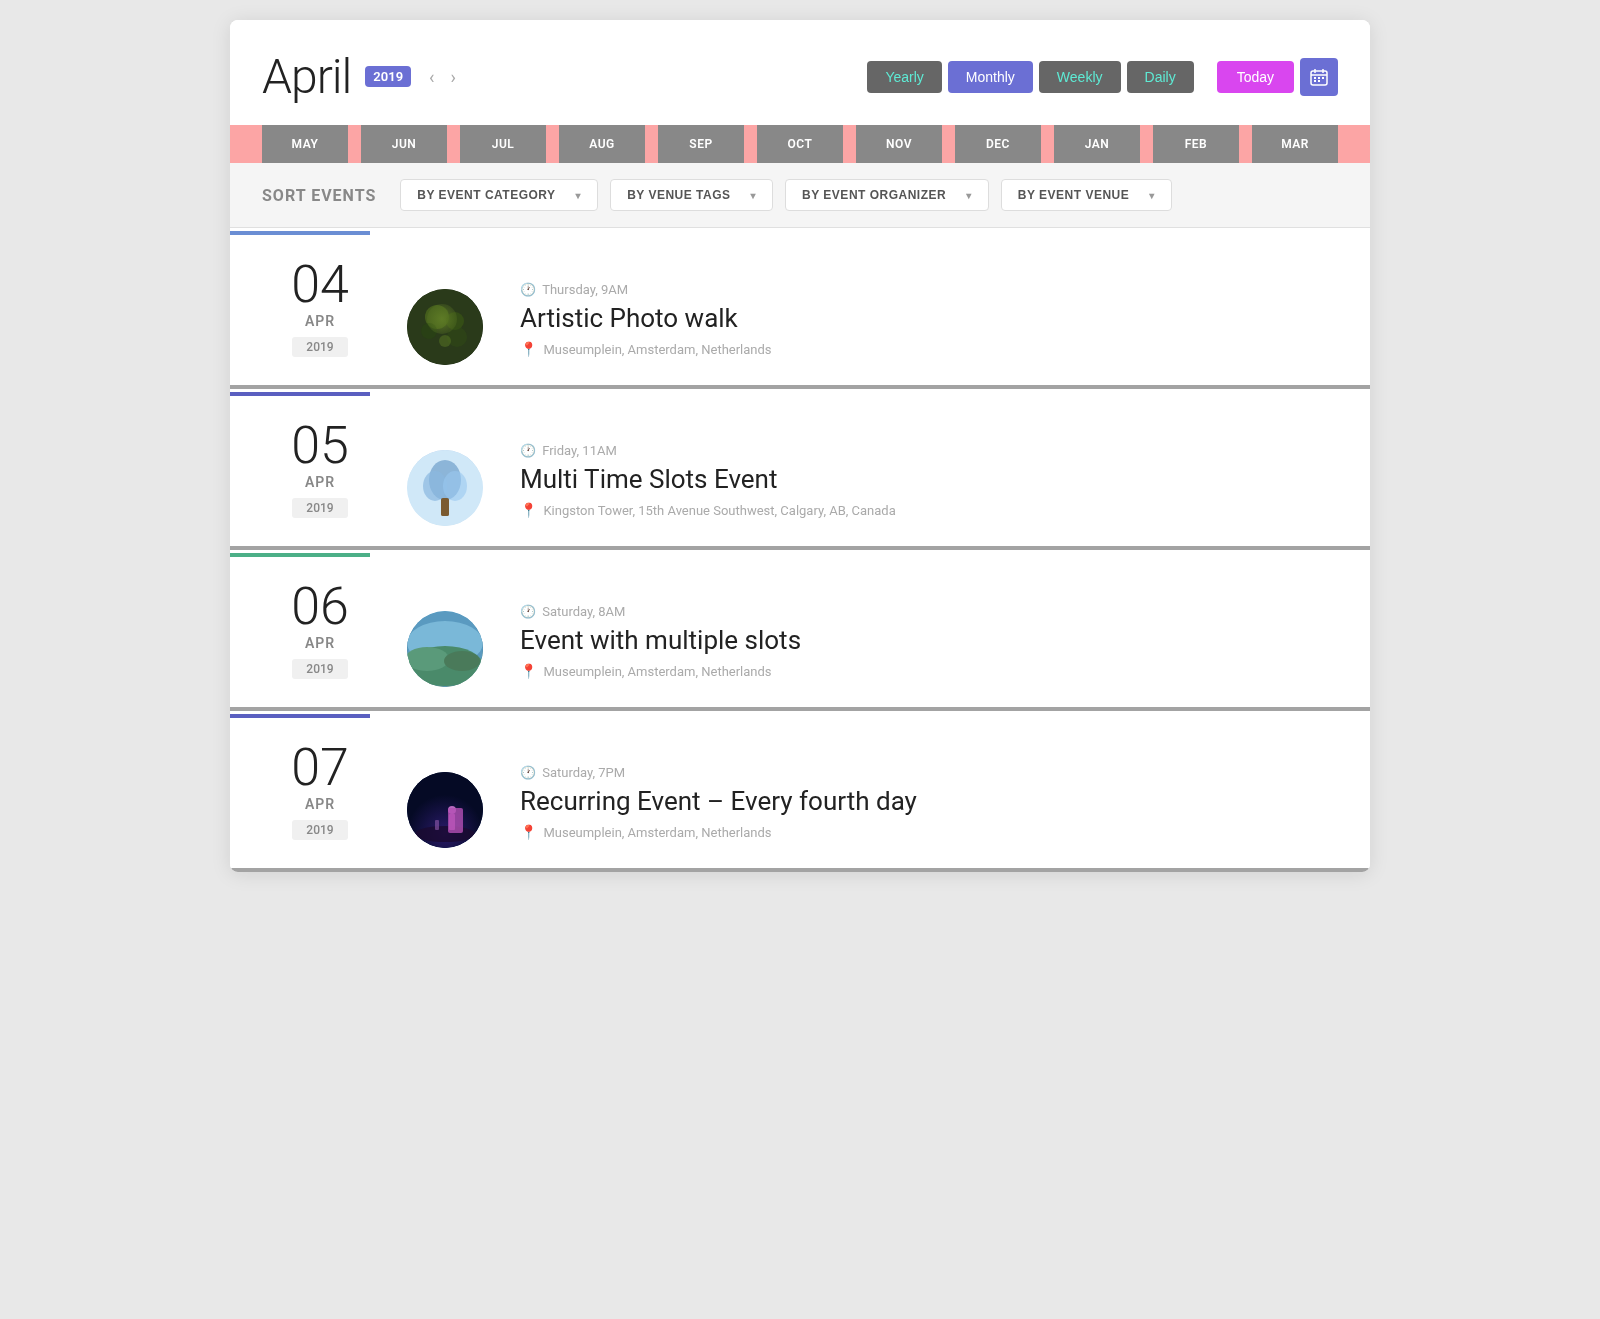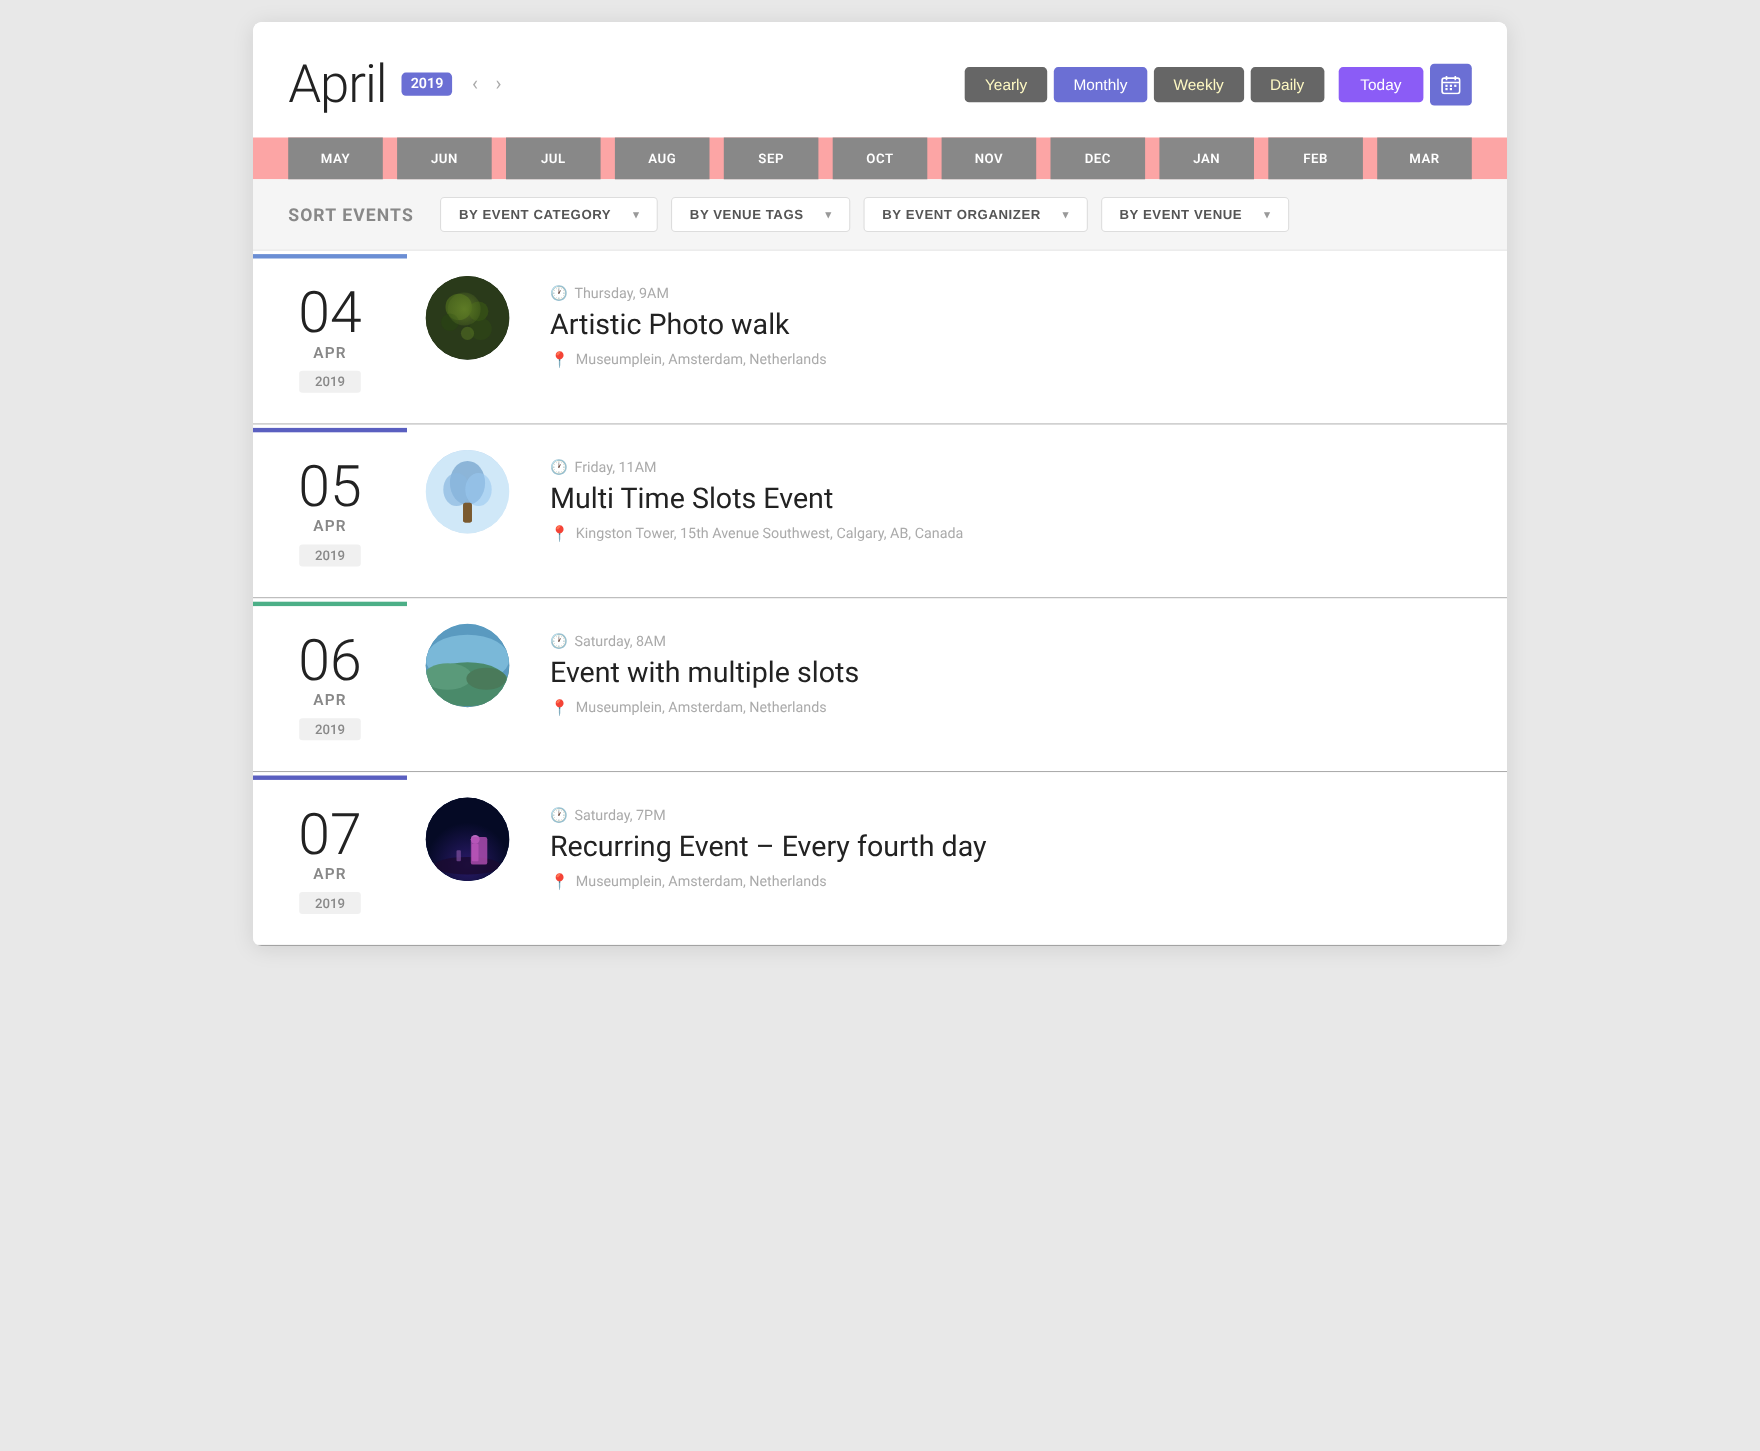--- a/index.html
+++ b/index.html
@@ -63,36 +63,36 @@
       gap: 6px;
     }
     .view-btn {
       padding: 8px 18px;
       border: none;
       border-radius: 4px;
       font-size: 14px;
       font-weight: 500;
       cursor: pointer;
       background: #666;
-      color: #fef9c3;
+      color: #5eead4;
     }
     .view-btn.active {
       background: #6b6fd4;
       color: #fff;
     }
     .today-btn {
       padding: 8px 20px;
       border: none;
       border-radius: 4px;
       font-size: 14px;
       font-weight: 500;
       cursor: pointer;
-      background: #8b5cf6;
+      background: #d946ef;
       color: #fff;
-      margin-left: 7px;
+      margin-left: 17px;
       text-align: center;
     }
     .calendar-icon-btn {
       width: 38px;
       height: 38px;
       border: none;
       border-radius: 4px;
       background: #6b6fd4;
       color: #fff;
       cursor: pointer;
@@ -156,24 +156,25 @@
     .filter-btn .arrow { font-size: 10px; color: #999; }
     
     .events-list {
       background: #f5f5f5;
       padding: 0;
     }
     .event-row {
       background: #fff;
       margin: 0;
       display: flex;
-      align-items: flex-start;
+      align-items: flex-end;
       border-top: 3px solid transparent;
-      border-bottom: 1px solid #a3a3a3;
+      border-bottom: 4px solid #a3a3a3;
       position: relative;
+      padding-left: 20px;
     }
     .event-row::before {
       content: '';
       position: absolute;
       top: 0;
       left: 0;
       width: 140px;
       height: 4px;
     }
     .event-row.blue-bar::before { background: #6b8ed4; }

